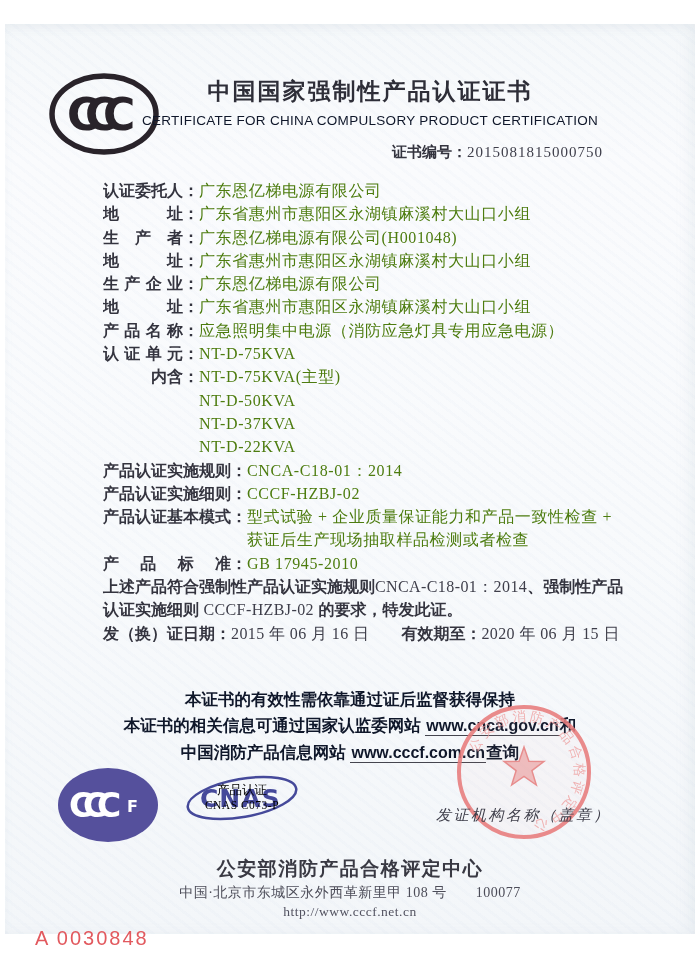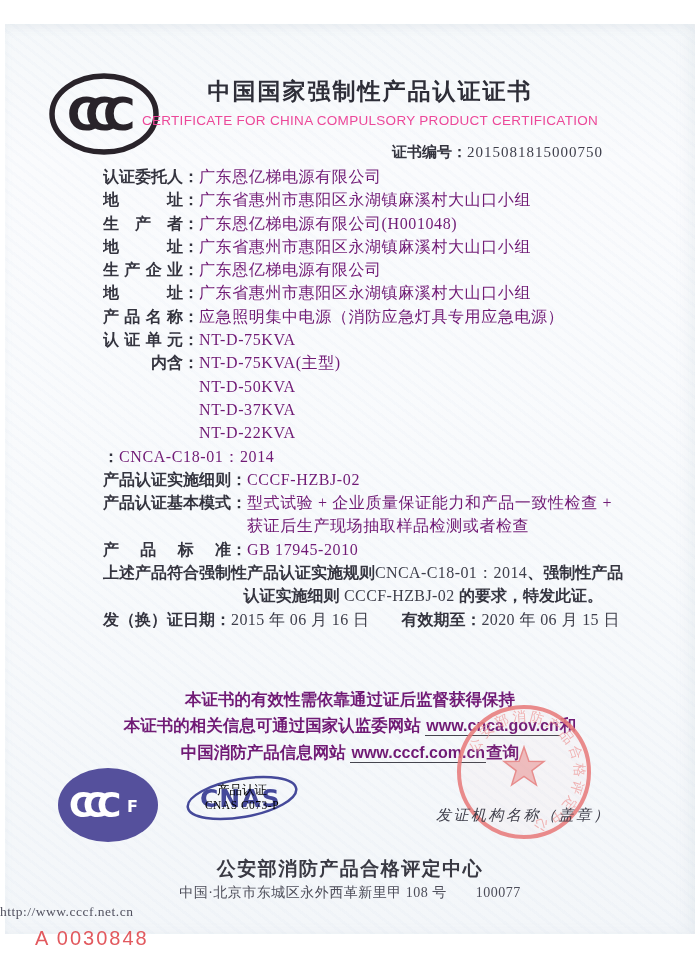--- a/index.html
+++ b/index.html
@@ -9,61 +9,61 @@
          background:linear-gradient(180deg,#f5f8fa 0%,#fafbfd 15%,#f8fafc 55%,#f3f6f9 100%);
          box-shadow:inset -8px 0 14px rgba(140,150,175,.07),inset 0 5px 10px rgba(140,150,175,.06);}
   .paper::after{content:"";position:absolute;inset:0;
          background:repeating-linear-gradient(38deg,rgba(120,150,200,.028) 0 3px,transparent 3px 9px);}
   
   .ccc-top{position:absolute;left:46px;top:68px;z-index:2;}
   .title-cn{position:absolute;left:170px;top:76px;width:400px;text-align:center;z-index:2;
             font-family:"Liberation Sans",sans-serif;font-weight:700;font-size:23px;
             letter-spacing:2px;color:#2e2e38;}
   .title-en{position:absolute;left:120px;top:113px;width:500px;text-align:center;z-index:2;
-            font-family:"Liberation Sans",sans-serif;font-size:13.5px;color:#ec4899;letter-spacing:.3px;}
+            font-family:"Liberation Sans",sans-serif;font-size:13.5px;color:#0f172a;letter-spacing:.3px;}
   .certno{position:absolute;left:392px;top:143px;z-index:2;font-size:15px;color:#3b3b45;}
   .certno .num{letter-spacing:1px;}
   
-  .flow{position:absolute;left:103px;top:165px;width:500px;z-index:2;font-size:16px;}
+  .flow{position:absolute;left:103px;top:179px;width:500px;z-index:2;font-size:16px;}
   .row{height:23.3px;line-height:23.3px;display:flex;white-space:nowrap;}
   .lbl{flex:0 0 80px;font-family:"Liberation Sans",sans-serif;font-weight:700;color:#34343f;
        text-align:justify;text-align-last:justify;overflow:hidden;}
   .lbl.r{text-align:center;text-align-last:right;}
   .colon{flex:0 0 16px;font-family:"Liberation Sans",sans-serif;font-weight:700;color:#34343f;}
   .rules .lbl{flex:0 0 128px;}
-  .val{font-family:"Liberation Serif",serif;color:#701a75;letter-spacing:.6px;}
+  .val{font-family:"Liberation Serif",serif;color:#4d7c0f;letter-spacing:.6px;}
   .indent-r{padding-left:144px;}
   .b{font-family:Liberation Serif, serif;font-weight:700;color:#34343f;}
   .rg{font-family:"Liberation Serif",serif;color:#3e3e4a;letter-spacing:.4px;}
-  .center{text-align:right;}
+  .center{text-align:left;}
   .sp{letter-spacing:3px;}
   .gap{margin-left:32px;}
   
   .notice{position:absolute;left:0;top:686px;width:700px;text-align:center;z-index:2;
           font-family:"Liberation Sans",sans-serif;font-weight:700;font-size:16.5px;
-          color:#701a75;line-height:26px;}
+          color:#0f172a;line-height:26px;}
   .url{font-weight:700;font-size:16px;border-bottom:1.5px solid #45454f;padding:0 1px 1px 1px;}
   
   .stamp{position:absolute;left:453px;top:701px;z-index:5;opacity:.88;pointer-events:none;}
   .stamp-label{position:absolute;left:436px;top:806px;z-index:6;font-style:italic;
           font-family:"Liberation Serif",serif;font-size:15px;letter-spacing:2.5px;color:#3e3e4a;}
   
   .cccf{position:absolute;left:56px;top:766px;z-index:2;}
   .cnas{position:absolute;left:184px;top:770px;z-index:2;}
   .cnas-cap{position:absolute;left:184px;top:783px;width:116px;text-align:center;z-index:2;
             font-family:"Liberation Serif",serif;color:#000000;line-height:15px;}
   .cnas-cap .c1{font-size:12.5px;}
   .cnas-cap .c2{font-size:11.5px;letter-spacing:.5px;}
   
   .org-name{position:absolute;left:0;top:856px;width:700px;text-align:center;z-index:2;
             font-family:"Liberation Sans",sans-serif;font-weight:700;font-size:19px;
             letter-spacing:1.5px;color:#393943;}
   .org-addr{position:absolute;left:0;top:884px;width:700px;text-align:center;z-index:2;
             font-size:14px;color:#4c4c58;letter-spacing:.5px;}
-  .org-url{position:absolute;left:0;top:904px;width:700px;z-index:2;
+  .org-url{position:absolute;left:0;top:904px;width:700px;text-align:center;z-index:2;
            font-size:13.5px;color:#525260;letter-spacing:.5px;}
   .serial{position:absolute;left:35px;top:927px;z-index:3;
           font-family:"Liberation Sans",sans-serif;font-size:20px;letter-spacing:2px;color:#e2595e;}
 </style>
 </head>
 <body>
 
 <div class="page">
   <div class="paper"></div>
 
@@ -140,20 +140,21 @@
         <span class="colon"></span>
         <span class="val">NT-D-37KVA</span>
       </div>
     <div class="row">
         <span class="lbl"></span>
         <span class="colon"></span>
         <span class="val">NT-D-22KVA</span>
       </div>
 
     <div class="row rules">
+        <span class="lbl">产品认证实施规则</span>
         <span class="colon">：</span>
         <span class="val">CNCA-C18-01：2014</span>
       </div>
     <div class="row rules">
         <span class="lbl">产品认证实施细则</span>
         <span class="colon">：</span>
         <span class="val">CCCF-HZBJ-02</span>
       </div>
     <div class="row rules">
         <span class="lbl">产品认证基本模式</span>

